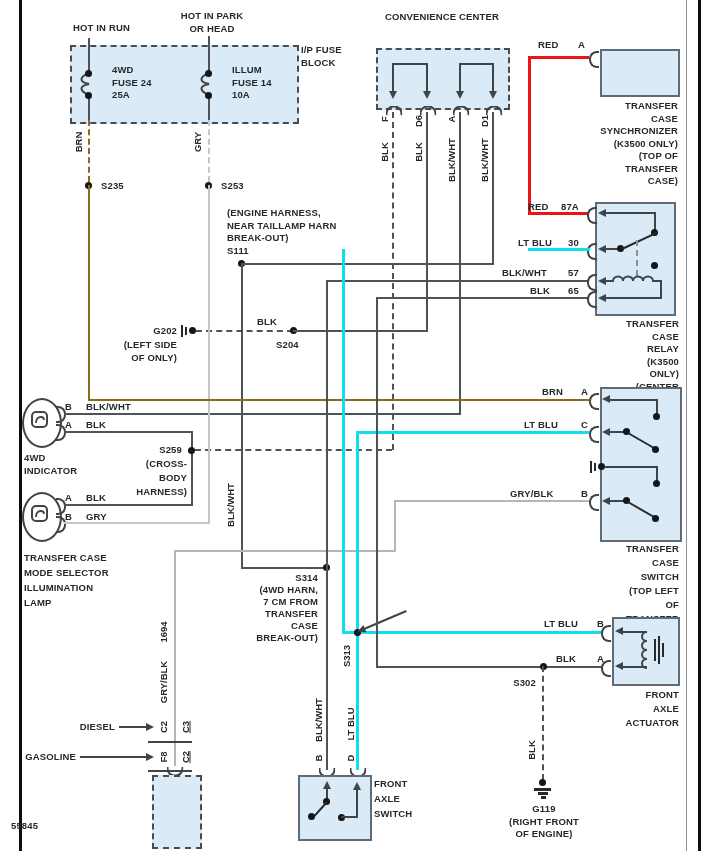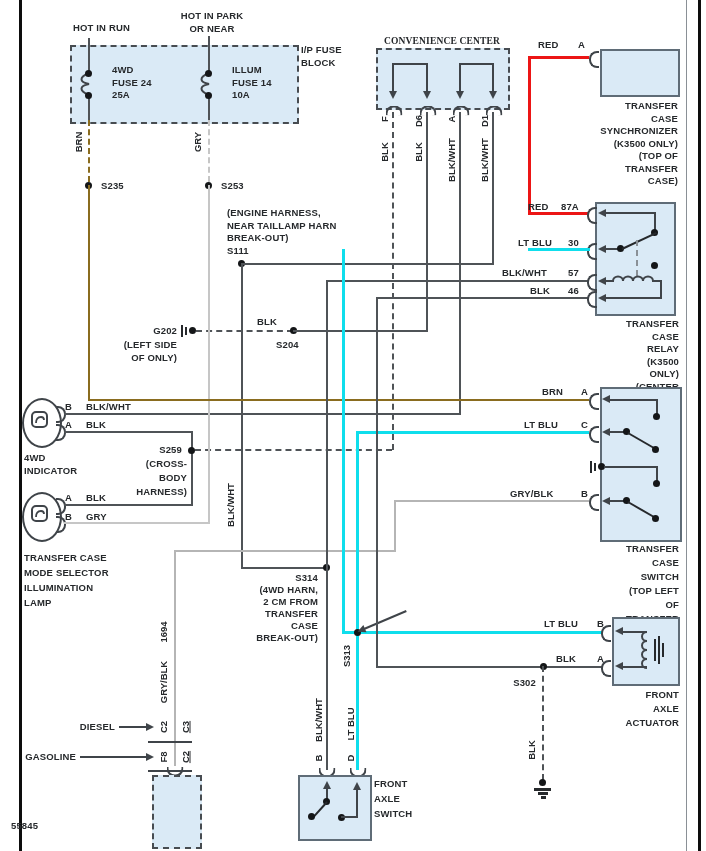--- a/index.html
+++ b/index.html
@@ -37,21 +37,21 @@
 
 <div id="cv" style="--fill: #daeaf6;">
 
   <div class="brd" style="left:19px;width:3px;background:#0d0d0d;"></div>
   <div class="brd" style="left:686px;width:1px;background:#8a9096;"></div>
   <div class="brd" style="left:698px;width:3px;background:#0d0d0d;"></div>
 
   <div class="bx bd" style="left:70px;top:45px;width:225px;height:75px;"></div>
   <div class="lb" style="left:73px;top:22px;">HOT IN RUN</div>
   <div class="lb lbc" style="left:212px;top:10px;">HOT IN PARK
-OR NEAR</div>
+OR HEAD</div>
   <div class="lb" style="left:301px;top:44px;">I/P FUSE
 BLOCK</div>
 
   <div class="wv" style="left: 88px; top: 38px; height: 34px; --wc: #4f5357;"></div>
   <div class="wv" style="left: 88px; top: 96px; height: 24px; --wc: #4f5357;"></div>
   <svg style="position:absolute;left:78px;top:71px;" width="16" height="26" viewBox="0 0 16 26">
       <path d="M11 2 C1 6 1 11 11 13 C1 15 1 20 11 24" fill="none" stroke="#3f4449" stroke-width="2"></path>
     </svg>
   <div class="dot" style="left:85px;top:70px;"></div>
   <div class="dot" style="left:85px;top:92px;"></div>
@@ -73,21 +73,21 @@
   <div class="rlb" style="left:78px;top:142px;">BRN</div>
   <div class="wv d" style="left: 88px; top: 120px; height: 62px; --wc: #8a6c1f;"></div>
   <div class="dot" style="left:85px;top:182px;"></div>
   <div class="lb" style="left:101px;top:180px;">S235</div>
 
   <div class="rlb" style="left:197px;top:142px;">GRY</div>
   <div class="wv d" style="left: 208px; top: 120px; height: 62px; --wc: #c6c6c6;"></div>
   <div class="dot" style="left:205px;top:182px;"></div>
   <div class="lb" style="left:221px;top:180px;">S253</div>
 
-  <div class="lb lbc" style="left:442px;top:35px;font-family:Liberation Serif, serif;">CONVENIENCE CENTER</div>
+  <div class="lb lbc" style="left:442px;top:11px;">CONVENIENCE CENTER</div>
   <div class="bx bd" style="left:376px;top:48px;width:130px;height:58px;"></div>
   <div class="wh in" style="left:392px;top:63px;width:36px;"></div>
   <div class="wv in" style="left:392px;top:63px;height:28px;"></div>
   <div class="wv in" style="left:426px;top:63px;height:28px;"></div>
   <div class="td" style="left:389px;top:91px;"></div>
   <div class="td" style="left:423px;top:91px;"></div>
   <div class="wh in" style="left:459px;top:63px;width:35px;"></div>
   <div class="wv in" style="left:459px;top:63px;height:28px;"></div>
   <div class="wv in" style="left:492px;top:63px;height:28px;"></div>
   <div class="td" style="left:456px;top:91px;"></div>
@@ -134,21 +134,21 @@
   <div class="arc" style="left:587px;top:243px;"></div>
   <div class="tl" style="left:598px;top:245px;"></div>
 
   <div class="lb" style="left:502px;top:267px;">BLK/WHT</div>
   <div class="lb" style="left:568px;top:267px;">57</div>
   <div class="wh" style="left: 326px; top: 280px; width: 262px; --wc: #4f5357;"></div>
   <div class="arc" style="left:587px;top:274px;"></div>
   <div class="tl" style="left:598px;top:277px;"></div>
 
   <div class="lb" style="left:530px;top:285px;">BLK</div>
-  <div class="lb" style="left:568px;top:285px;">46</div>
+  <div class="lb" style="left:568px;top:285px;">65</div>
   <div class="wh" style="left: 377px; top: 297px; width: 211px; --wc: #4f5357;"></div>
   <div class="arc" style="left:587px;top:291px;"></div>
   <div class="tl" style="left:598px;top:294px;"></div>
 
   <div class="wh in" style="left:604px;top:212px;width:52px;"></div>
   <div class="wv in" style="left:654px;top:212px;height:20px;"></div>
   <div class="dot" style="left:651px;top:229px;"></div>
   <div class="wh in" style="left:604px;top:248px;width:16px;"></div>
   <div class="dot" style="left:617px;top:245px;"></div>
   <div class="blade" style="left:622px;top:248px;width:38px;transform:rotate(-25deg);"></div>
@@ -276,21 +276,21 @@
 
   <div class="wv" style="left: 394px; top: 500px; height: 52px; --wc: #b5b5b5;"></div>
   <div class="wh" style="left: 174px; top: 550px; width: 222px; --wc: #b5b5b5;"></div>
   <div class="wv" style="left: 174px; top: 550px; height: 216px; --wc: #b5b5b5;"></div>
 
   <div class="rlb" style="left:230px;top:505px;">BLK/WHT</div>
 
   <div class="dot" style="left:323px;top:564px;"></div>
   <div class="lb lbr lh12" style="left:318px;top:572px;">S314
 (4WD HARN,
-2 CM FROM
+7 CM FROM
 TRANSFER
 CASE
 BREAK-OUT)</div>
   <div class="wv" style="left: 326px; top: 280px; height: 490px; --wc: #4f5357;"></div>
 
   <div class="wv t3" style="left: 342px; top: 249px; height: 385px; --wc: #0fdeec;"></div>
   <div class="wh t3" style="left: 528px; top: 248px; width: 62px; --wc: #0fdeec;"></div>
   <div class="wv t3" style="left: 356px; top: 431px; height: 203px; --wc: #0fdeec;"></div>
   <div class="wh t3" style="left: 342px; top: 631px; width: 260px; --wc: #0fdeec;"></div>
   <div class="wv t3" style="left: 356px; top: 631px; height: 139px; --wc: #0fdeec;"></div>
@@ -325,20 +325,23 @@
   <div class="lb lbr lh14" style="left:679px;top:688px;">FRONT
 AXLE
 ACTUATOR</div>
 
   <div class="wv d" style="left: 542px; top: 666px; height: 114px; --wc: #4f5357;"></div>
   <div class="rlb" style="left:531px;top:750px;">BLK</div>
   <div class="dot" style="left:539px;top:779px;"></div>
   <div class="gbar" style="left:534px;top:788px;width:17px;height:2.5px;"></div>
   <div class="gbar" style="left:538px;top:792px;width:10px;height:2.5px;"></div>
   <div class="gbar" style="left:541px;top:796px;width:5px;height:2.5px;"></div>
+  <div class="lb lbc" style="left:544px;top:803px;">G119
+(RIGHT FRONT
+OF ENGINE)</div>
 
   <div class="rlb" style="left:318px;top:720px;">BLK/WHT</div>
   <div class="rlb" style="left:318px;top:758px;">B</div>
   <div class="rlb" style="left:350px;top:724px;">LT BLU</div>
   <div class="rlb" style="left:350px;top:758px;">D</div>
   <div class="arc up" style="left:322px;top:764px;"></div>
   <div class="arc up" style="left:353px;top:764px;"></div>
   <div class="bx" style="left:298px;top:775px;width:70px;height:62px;"></div>
   <div class="tu" style="left:323px;top:781px;"></div>
   <div class="wv in" style="left:326px;top:788px;height:14px;"></div>

